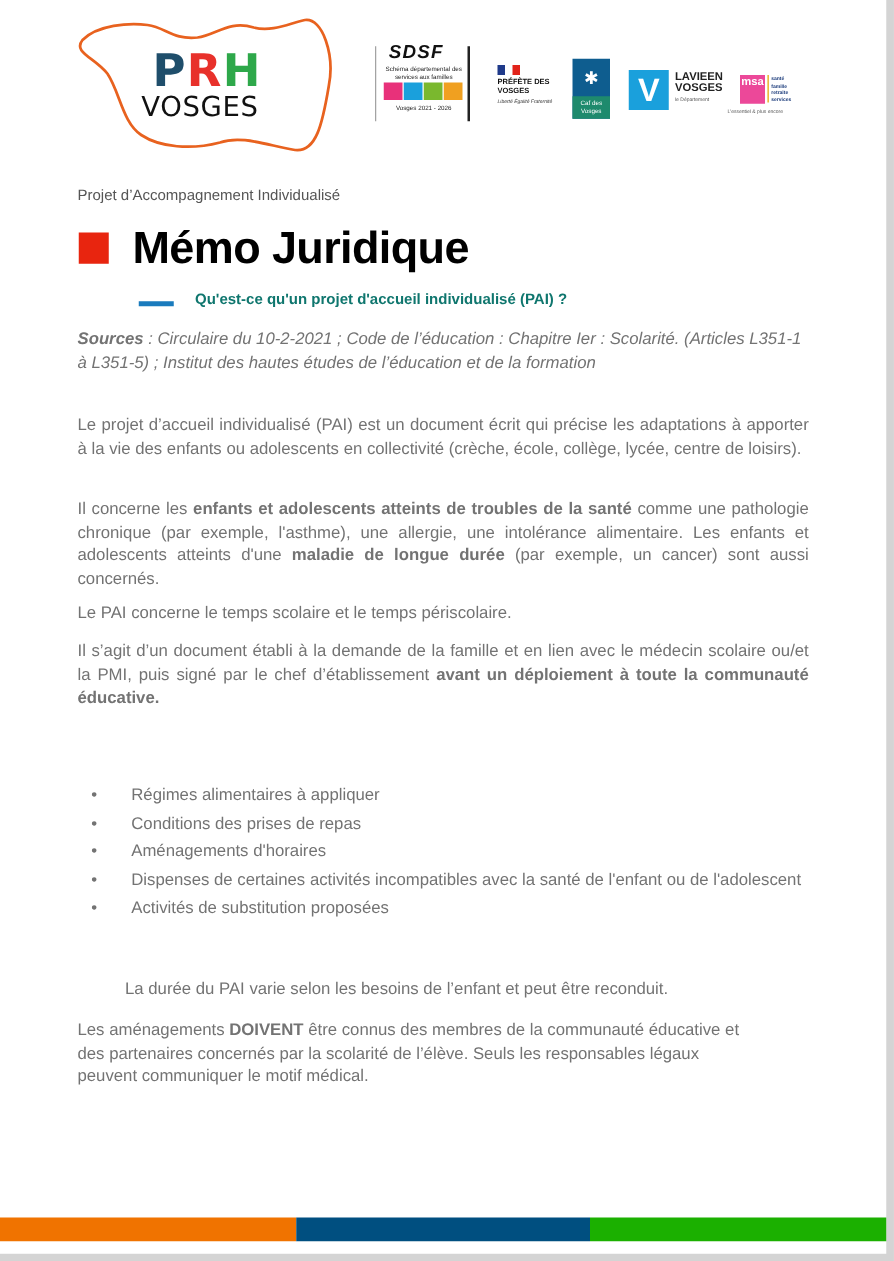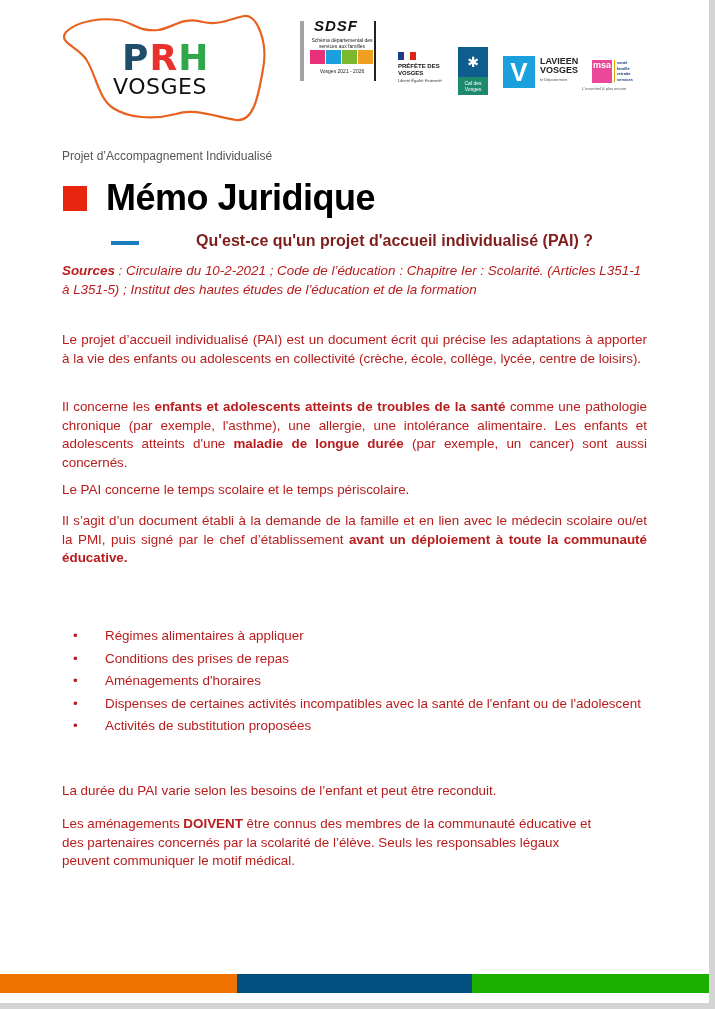--- a/index.html
+++ b/index.html
@@ -9,21 +9,21 @@
 
     
     .logo-prh { position: absolute; left: 58px; top: 14px; width: 222px; height: 110px; }
     .logo-prh svg { position: absolute; left: 0; top: 0; }
     .prh-letters { position: absolute; left: 64px; top: 28px; font-family: "DejaVu Sans", sans-serif; font-weight: bold; font-size: 36px; letter-spacing: 1px; line-height: 32px; }
     .prh-letters .p { color: #1f4e6b; }
     .prh-letters .r { color: #e8312b; }
     .prh-letters .h { color: #2ea84a; }
     .prh-sub { position: absolute; left: 55px; top: 60px; font-family: "DejaVu Sans", sans-serif; font-size: 22px; color: #111; letter-spacing: 0.5px; }
 
-    .logo-sdsf { position: absolute; left: 300px; top: 21px; width: 76px; height: 60px; border-left: 4px solid #a3a3a3; border-right: 2px solid #222; }
+    .logo-sdsf { position: absolute; left: 300px; top: 37px; width: 76px; height: 60px; border-left: 1px solid #a3a3a3; border-right: 2px solid #222; }
     .sdsf-title { position: absolute; left: 10px; top: -4px; font-size: 15px; font-weight: bold; font-style: italic; color: #111; letter-spacing: 1px; }
     .sdsf-text { position: absolute; left: 2px; top: 16px; width: 72px; font-size: 5px; line-height: 6px; text-align: center; color: #222; }
     .sdsf-icons { position: absolute; left: 6px; top: 29px; display: flex; gap: 1px; }
     .sdsf-icons span { display: block; width: 15px; height: 14px; }
     .sdsf-year { position: absolute; left: 6px; top: 47px; width: 64px; font-size: 5px; text-align: center; color: #222; }
 
     .logo-prefet { position: absolute; left: 398px; top: 52px; width: 60px; height: 40px; }
     .prefet-flag { display: flex; width: 18px; height: 8px; }
     .prefet-flag span { flex: 1; }
     .prefet-text { font-size: 6px; font-weight: bold; line-height: 7px; color: #111; margin-top: 3px; }
@@ -39,24 +39,24 @@
 
     .logo-msa { position: absolute; left: 592px; top: 60px; width: 20px; height: 23px; background: #ec4899; color: #fff; font-size: 9px; text-align: center; line-height: 11px; font-weight: bold; }
     .logo-msa-text { position: absolute; left: 614px; top: 60px; font-size: 4px; line-height: 5.5px; color: #1a3a7a; font-weight: bold; border-left: 1px solid #e6a200; padding-left: 2px; }
     .logo-msa-slogan { position: absolute; left: 582px; top: 86px; font-size: 4px; color: #555; }
 
     
     .kicker { position: absolute; left: 62px; top: 149px; font-size: 12px; color: #555; }
     .title-square { position: absolute; left: 63px; top: 186px; width: 24px; height: 25px; background: #e8250f; }
     .main-title { position: absolute; left: 106px; top: 177px; font-size: 36px; font-weight: bold; color: #000; letter-spacing: -0.5px; }
     .subtitle-bar { position: absolute; left: 111px; top: 241px; width: 28px; height: 4px; background: #1a7bbd; }
-    .subtitle { position: absolute; left: 156px; top: 232px; font-size: 16px; font-weight: bold; color: #7f1d1d; margin-left: 40px; }
+    .subtitle { position: absolute; left: 156px; top: 232px; font-size: 12px; font-weight: bold; color: #0f766e; }
 
     
-    .body { position: absolute; left: 62px; width: 585px; font-size: 13.4px; line-height: 18.5px; color: #b91c1c; }
+    .body { position: absolute; left: 62px; width: 585px; font-size: 13.4px; line-height: 18.5px; color: #737373; }
     .just { text-align: justify; }
     .sources { font-style: italic; }
     .sources b { font-weight: bold; }
     .bullets { list-style: none; }
     .bullets li { position: relative; padding-left: 43px; line-height: 17px; margin-bottom: 5.5px; }
     .bullets li::before { content: "•"; position: absolute; left: 11px; top: 0; }
 
     .footer-band { position: absolute; left: 0; top: 974px; height: 19px; width: 709px; display: flex; }
     .footer-band span { display: block; height: 19px; }
   </style>
@@ -134,21 +134,21 @@
 
 
   <ul class="body bullets" style="top:627px;">
     <li>Régimes alimentaires à appliquer</li>
     <li>Conditions des prises de repas</li>
     <li>Aménagements d'horaires</li>
     <li>Dispenses de certaines activités incompatibles avec la santé de l'enfant ou de l'adolescent</li>
     <li>Activités de substitution proposées</li>
   </ul>
 
-  <p class="body" style="top:782px;">La durée du PAI varie selon les besoins de l’enfant et peut être reconduit.</p>
+  <p class="body" style="top:782px;margin-left:38px;">La durée du PAI varie selon les besoins de l’enfant et peut être reconduit.</p>
 
   <p class="body" style="top:815px; width:540px;"><span>Les aménagements </span><b>DOIVENT</b><span> être connus des membres de la communauté éducative et des partenaires concernés par la scolarité de l’élève. Seuls les responsables légaux peuvent communiquer le motif médical.</span></p>
 
   <div class="footer-band">
     <span style="width:237px; background:#f07300;"></span>
     <span style="width:235px; background:#004f80;"></span>
     <span style="width:237px; background:#1bb000;"></span>
   </div>
 </div>
 

